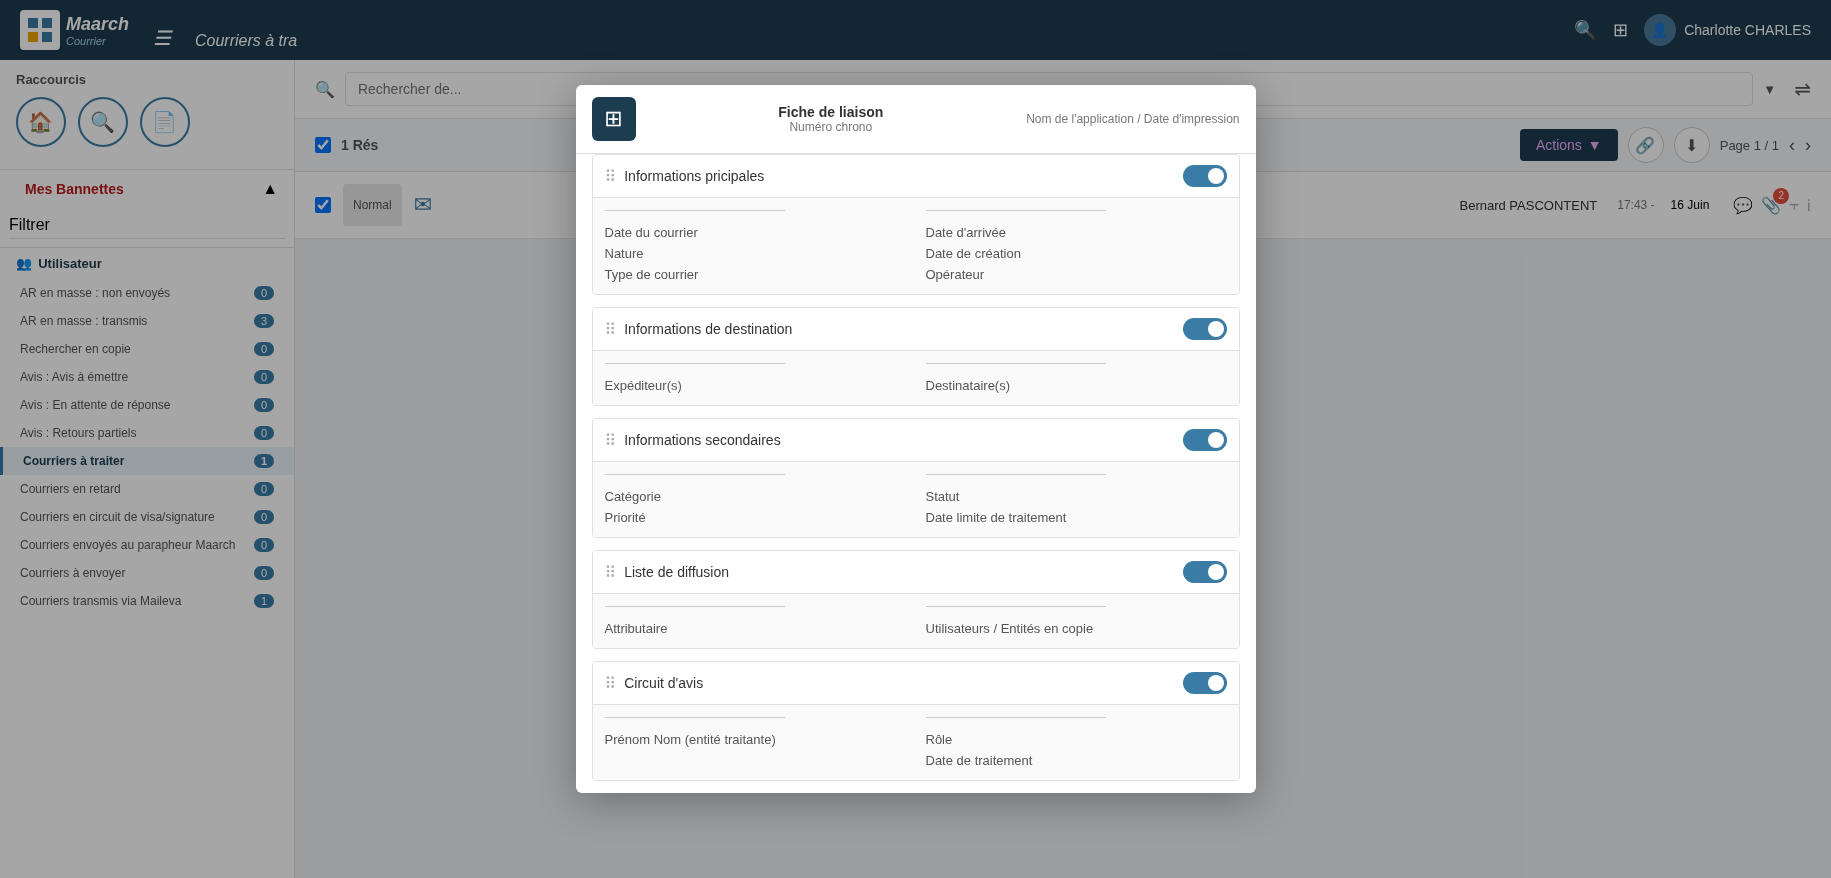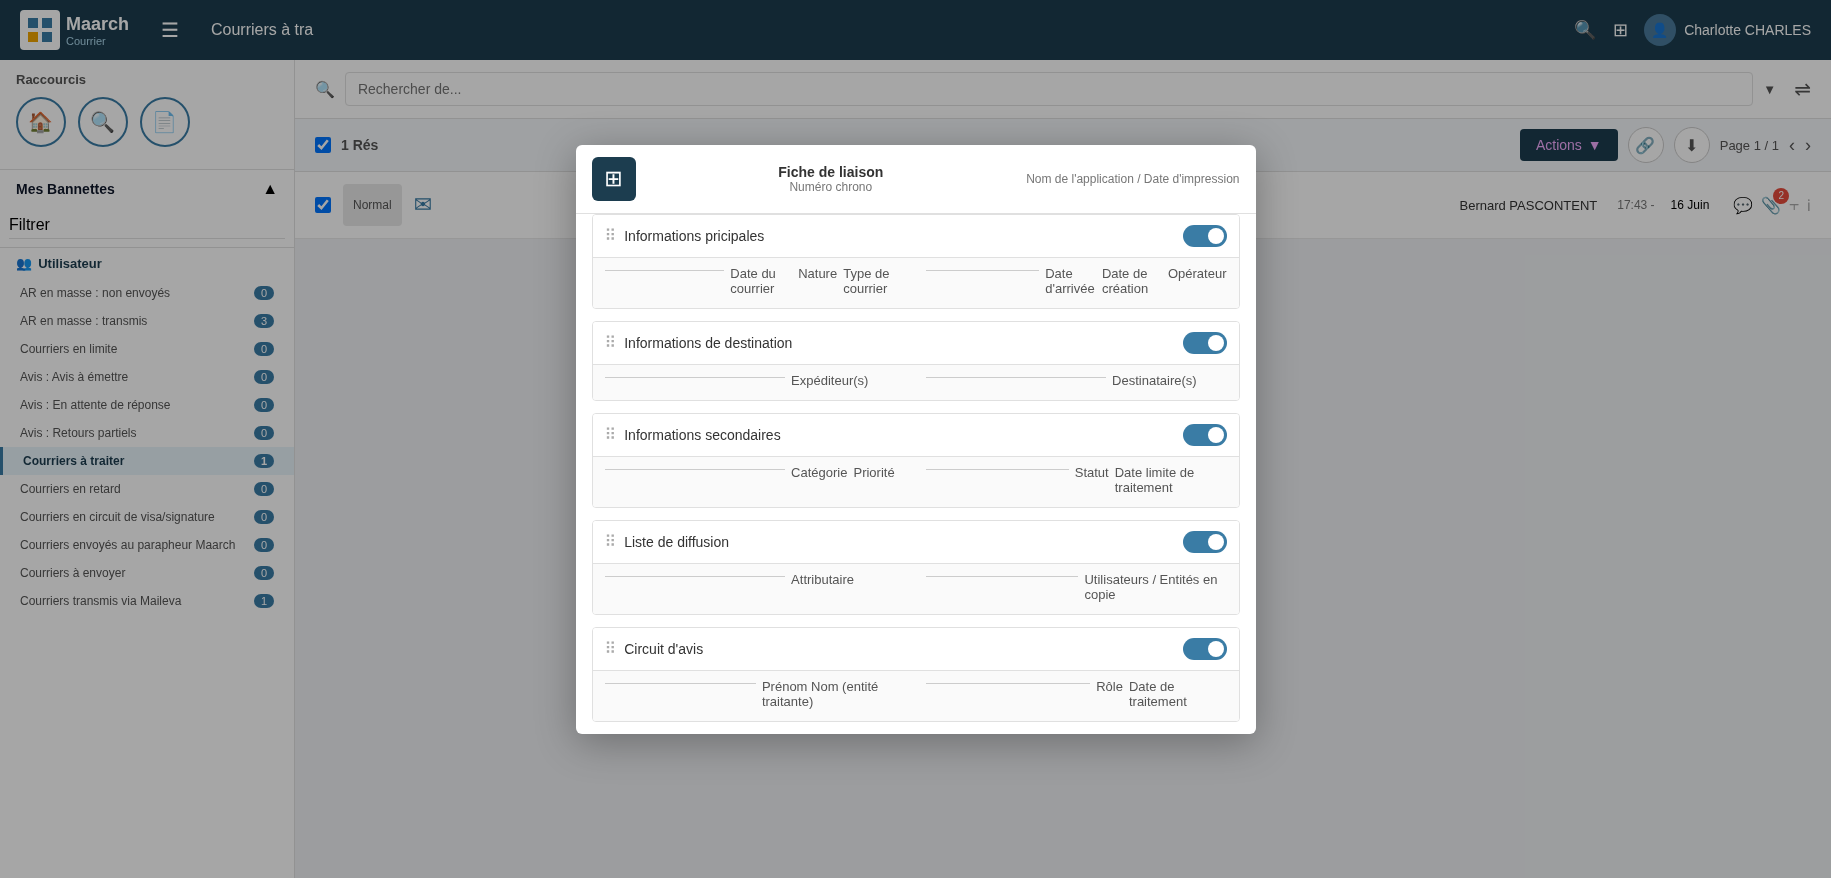--- a/index.html
+++ b/index.html
@@ -17,21 +17,21 @@
     
     .top-nav {
       background: #1c3d4f;
       height: 60px;
       display: flex;
       align-items: center;
       padding: 0 20px;
       justify-content: space-between;
       flex-shrink: 0;
     }
-    .top-nav-left { display: flex; align-items: center; gap: 32px; }
+    .top-nav-left { display: flex; align-items: flex-end; gap: 24px; font-style: italic; }
     .logo { display: flex; align-items: center; gap: 6px; }
     .logo-icon { width: 40px; height: 40px; background: white; border-radius: 4px; display: flex; align-items: center; justify-content: center; }
     .logo-text { color: white; font-size: 18px; font-weight: bold; }
     .logo-sub { color: #aad4e8; font-size: 11px; display: block; }
     .hamburger { color: white; font-size: 20px; cursor: pointer; }
     .top-nav-right { display: flex; align-items: center; gap: 16px; }
     .nav-icon { color: white; font-size: 18px; cursor: pointer; }
     .user-info { color: white; font-size: 14px; display: flex; align-items: center; gap: 8px; }
     .user-avatar { width: 32px; height: 32px; background: #4a7a9b; border-radius: 50%; display: flex; align-items: center; justify-content: center; color: white; font-size: 14px; }
 
@@ -50,21 +50,21 @@
       display: flex;
       flex-direction: column;
       flex-shrink: 0;
       overflow-y: auto;
     }
     .sidebar-section { padding: 12px 16px; }
     .shortcuts-title { font-size: 13px; color: #555; font-weight: bold; margin-bottom: 10px; }
     .shortcut-icons { display: flex; gap: 12px; margin-bottom: 10px; }
     .shortcut-btn { width: 50px; height: 50px; border-radius: 50%; border: 2px solid #3a7ca5; background: white; display: flex; align-items: center; justify-content: center; cursor: pointer; color: #3a7ca5; font-size: 20px; }
     .my-banettes { display: flex; justify-content: space-between; align-items: center; padding: 10px 16px; border-top: 1px solid #e0e0e0; }
-    .my-banettes-title { font-size: 14px; color: #0f172a; font-weight: bold; }
+    .my-banettes-title { font-size: 14px; color: #b91c1c; font-weight: bold; margin-left: 9px; }
     .filter-row { padding: 8px 9px; border-bottom: 1px solid #e0e0e0; }
     .sidebar-section-title { display: flex; align-items: center; gap: 6px; padding: 8px 16px; font-size: 13px; color: #1c3d4f; font-weight: bold; }
     .sidebar-item { display: flex; justify-content: space-between; align-items: center; padding: 7px 20px; font-size: 12px; color: #555; cursor: pointer; }
     .sidebar-item.active { background: #e8f4fb; color: #1c3d4f; font-weight: bold; border-left: 3px solid #3a7ca5; }
     .sidebar-item .badge { background: #3a7ca5; color: white; border-radius: 10px; padding: 1px 7px; font-size: 11px; min-width: 20px; text-align: center; }
     .sidebar-item .badge-3 { background: #3a7ca5; }
 
     
     .content-area {
       flex: 1;
@@ -168,21 +168,21 @@
       background: #fafafa;
       border-top: 1px solid #e0e0e0;
     }
     .fields-row {
       display: flex;
       gap: 20px;
     }
     .field-col {
       flex: 1;
       display: flex;
-      flex-direction: row;
+      flex-direction: column;
       gap: 6px;
     }
     .field-label {
       font-size: 13px;
       color: #555;
     }
     .section-divider {
       width: 60%;
       border: none;
       border-top: 1px solid #ccc;
@@ -249,21 +249,21 @@
 
       <div class="sidebar-item">
         <span>AR en masse : non envoyés</span>
         <span class="badge">0</span>
       </div>
       <div class="sidebar-item">
         <span>AR en masse : transmis</span>
         <span class="badge badge-3">3</span>
       </div>
       <div class="sidebar-item">
-        <span>Courriers en limite</span>
+        <span>Rechercher en copie</span>
         <span class="badge">0</span>
       </div>
       <div class="sidebar-item">
         <span>Avis : Avis à émettre</span>
         <span class="badge">0</span>
       </div>
       <div class="sidebar-item">
         <span>Avis : En attente de réponse</span>
         <span class="badge">0</span>
       </div>

